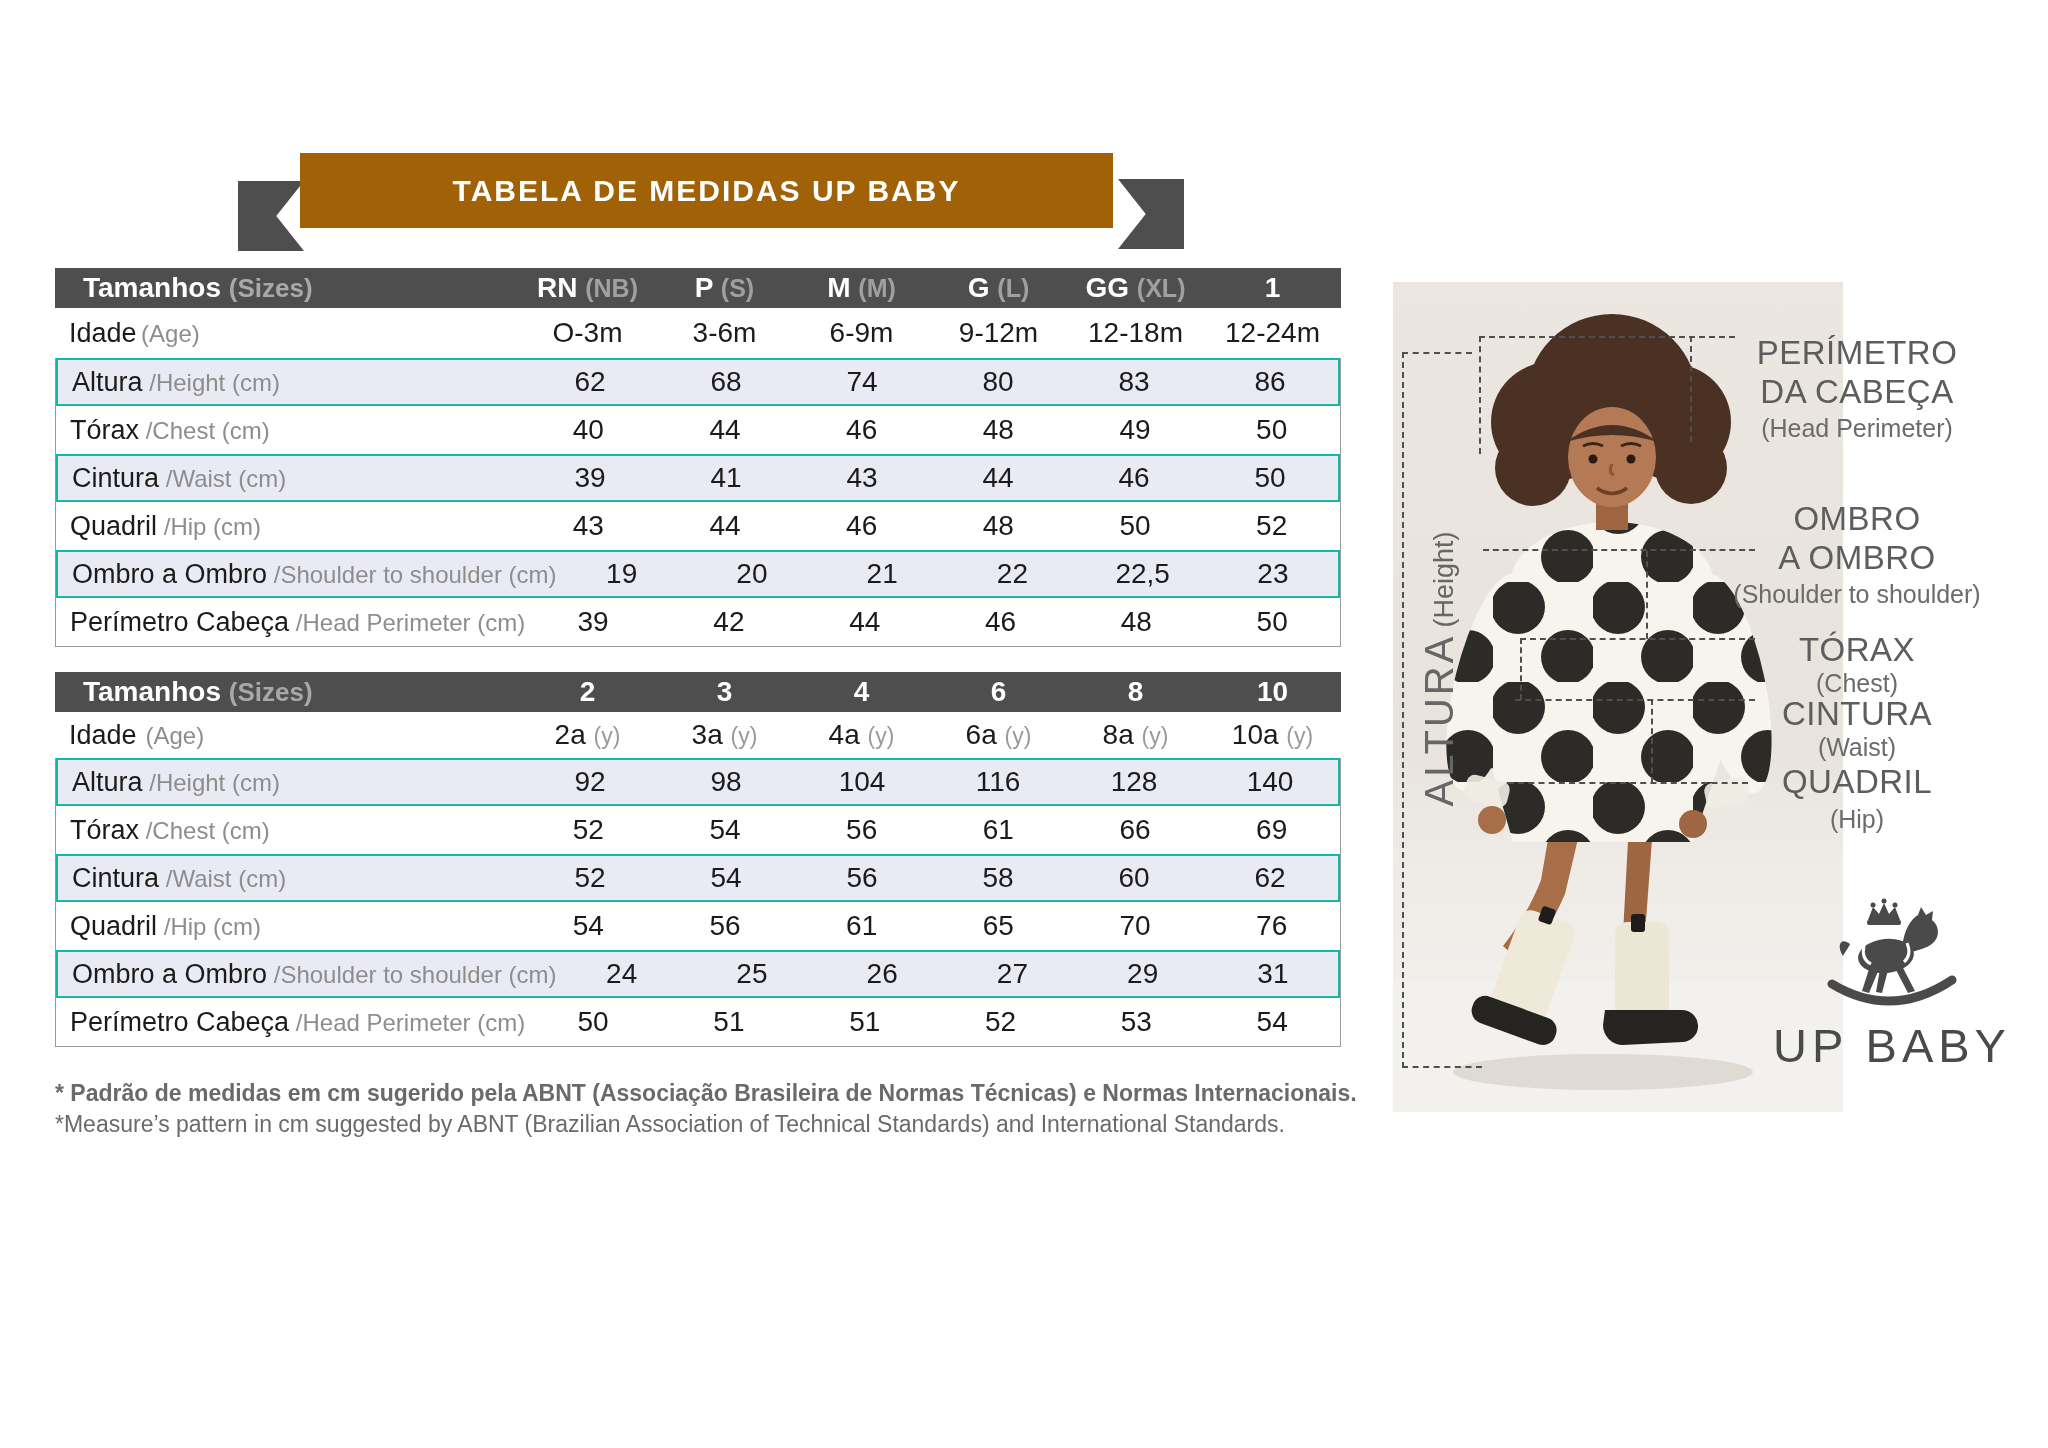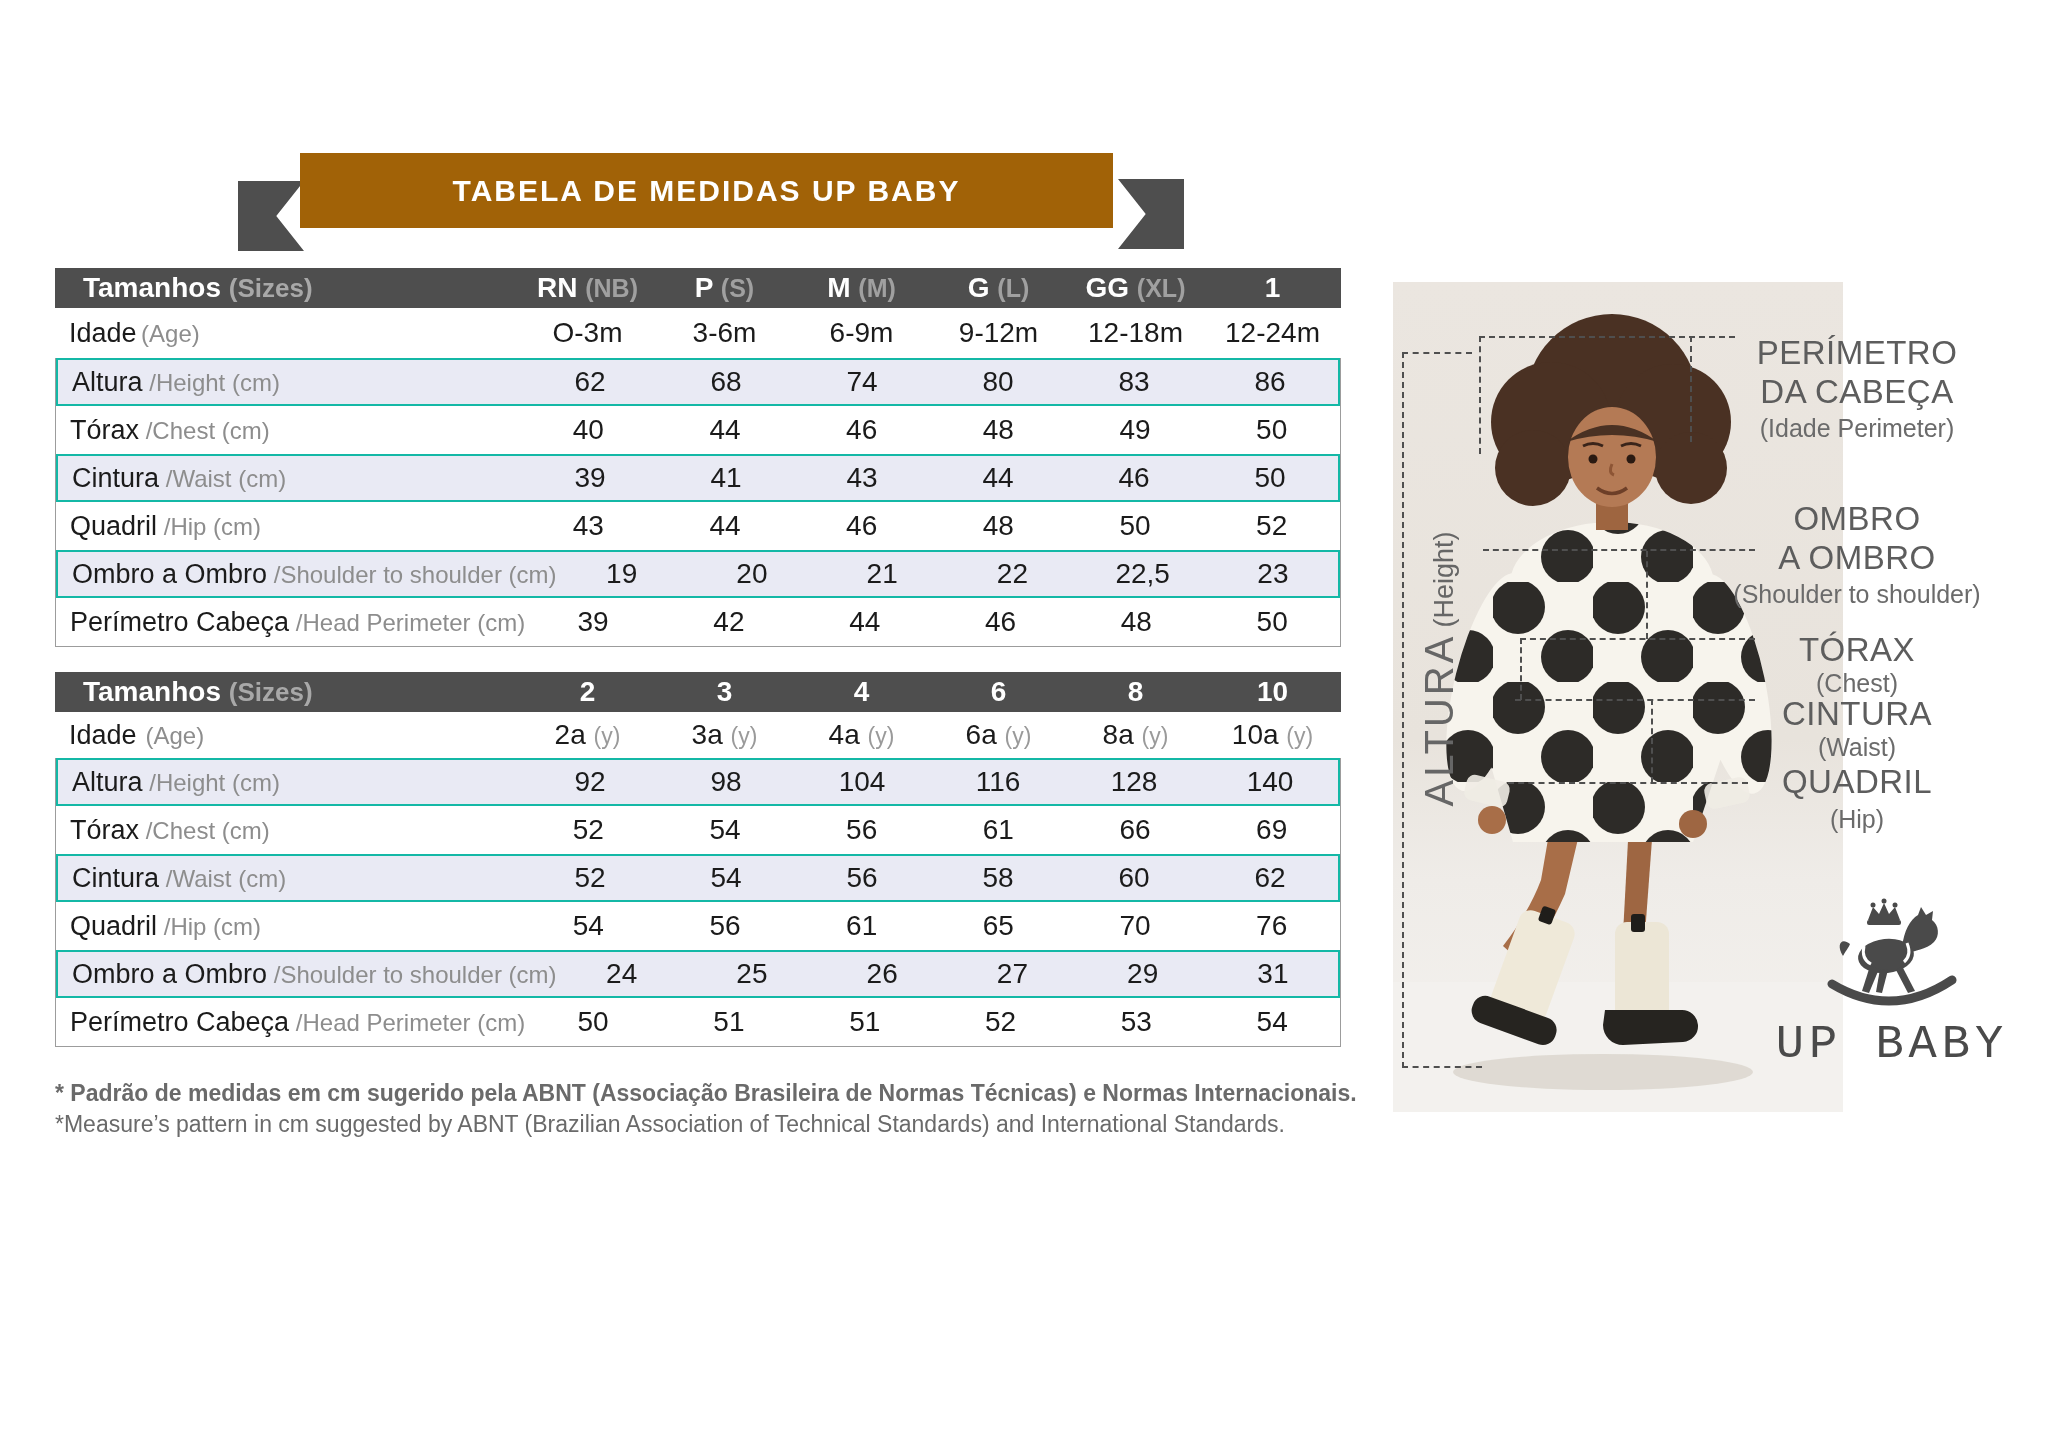--- a/index.html
+++ b/index.html
@@ -44,21 +44,21 @@
   .altura{position:absolute;left:1272px;top:649px;width:330px;height:40px;transform:rotate(-90deg);
           text-align:center;color:#666;white-space:nowrap}
   .altura .ap{font-size:40px;letter-spacing:3px}
   .altura .ae{font-size:27px;margin-left:6px}
   .mlabel{position:absolute;left:1712px;width:290px;text-align:center;color:#5d5d5d}
   .ml-main{font-size:33px;line-height:39px;letter-spacing:.5px}
   .ml-sub{font-size:25px;line-height:29px;color:#6b6b6b;margin-top:3px}
 
   
   .logo{position:absolute;left:1747px;top:898px;width:290px;text-align:center}
-  .brand{font-family:Liberation Mono, monospace;font-size:47px;letter-spacing:5px;color:#4a4a4a;margin-top:2px}
+  .brand{font-family:Liberation Sans, sans-serif;font-size:47px;letter-spacing:5px;color:#4a4a4a;margin-top:2px}
 </style>
 </head>
 <body>
 
 <div class="stage">
 
   <div class="tail tail-l"></div>
   <div class="tail tail-r"></div>
   <div class="band">
     <div class="band-title">TABELA DE MEDIDAS UP BABY</div>
@@ -296,21 +296,21 @@
   <div class="dash-v" style="left:1651px;top:699px;height:84px"></div>
   <div class="dash-h" style="left:1508px;top:782px;width:240px"></div>
 
   <div class="altura">
     <span class="ap">ALTURA</span><span class="ae">(Height)</span>
   </div>
 
   <div class="mlabel" style="top:333px">
     <div class="ml-main">PERÍMETRO</div>
     <div class="ml-main">DA CABEÇA</div>
-    <div class="ml-sub">(Idade Perimeter)</div>
+    <div class="ml-sub">(Head Perimeter)</div>
   </div>
   <div class="mlabel" style="top:499px">
     <div class="ml-main">OMBRO</div>
     <div class="ml-main">A OMBRO</div>
     <div class="ml-sub">(Shoulder to shoulder)</div>
   </div>
   <div class="mlabel" style="top:630px">
     <div class="ml-main">TÓRAX</div>
     <div class="ml-sub" style="margin-top:0">(Chest)</div>
   </div>

